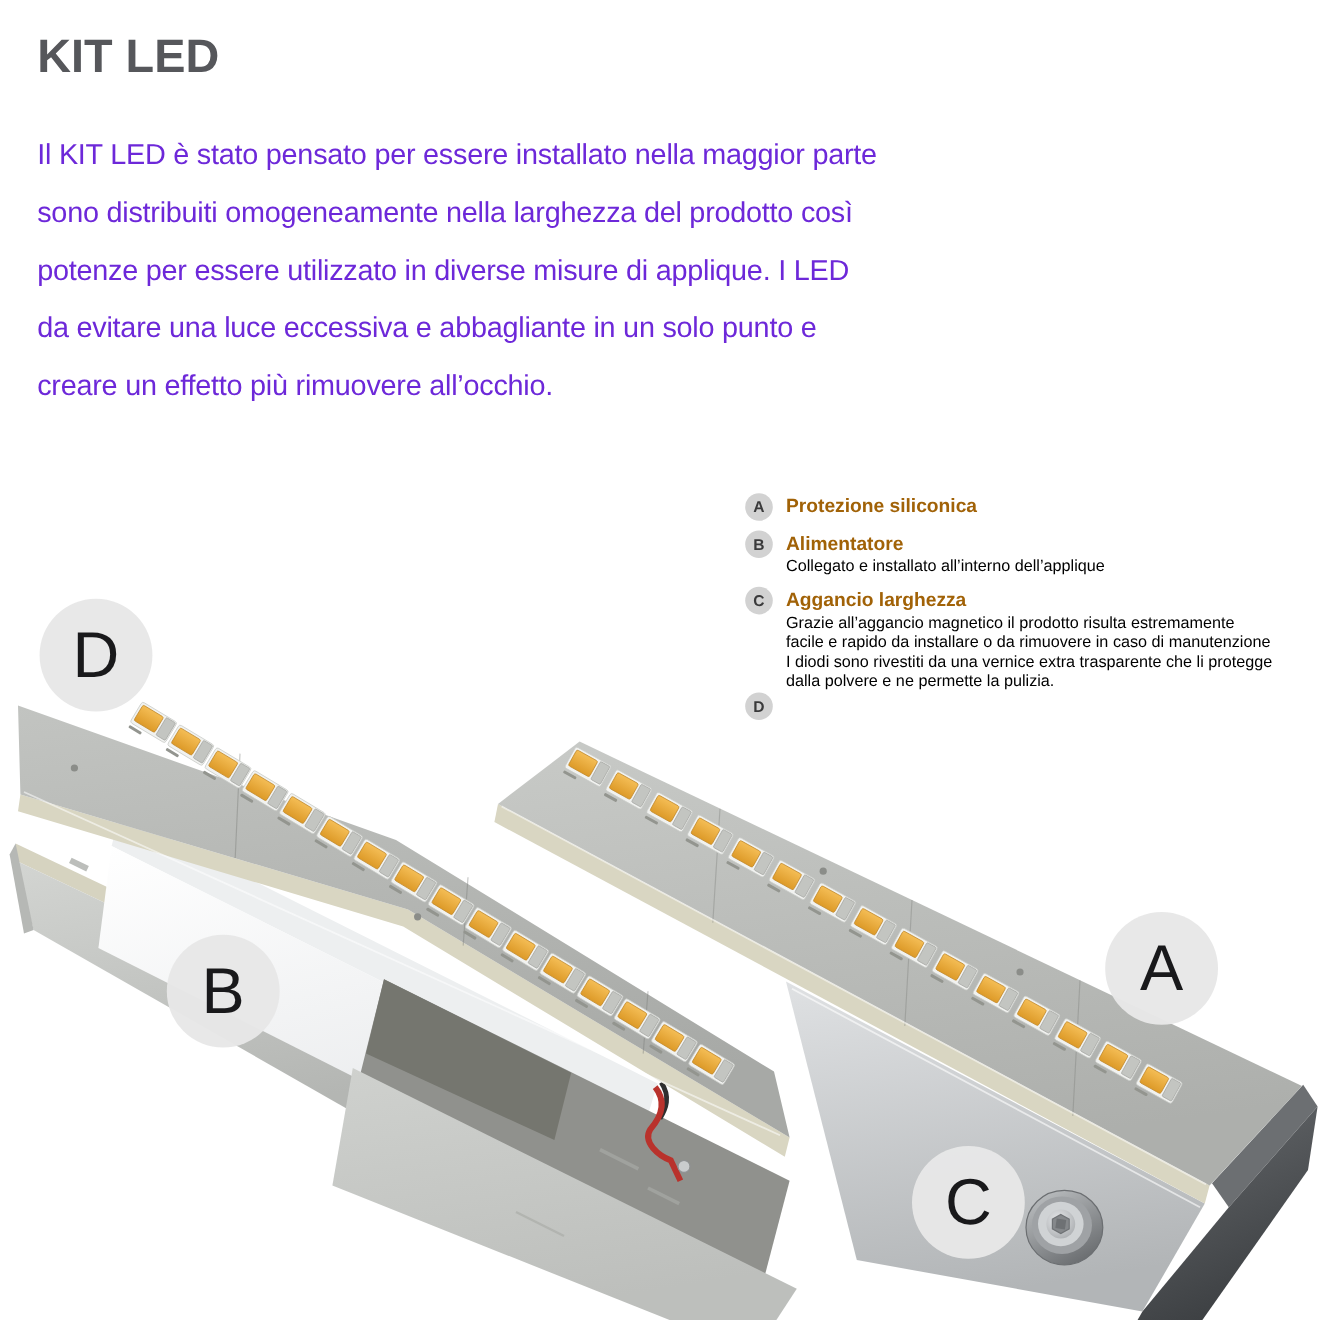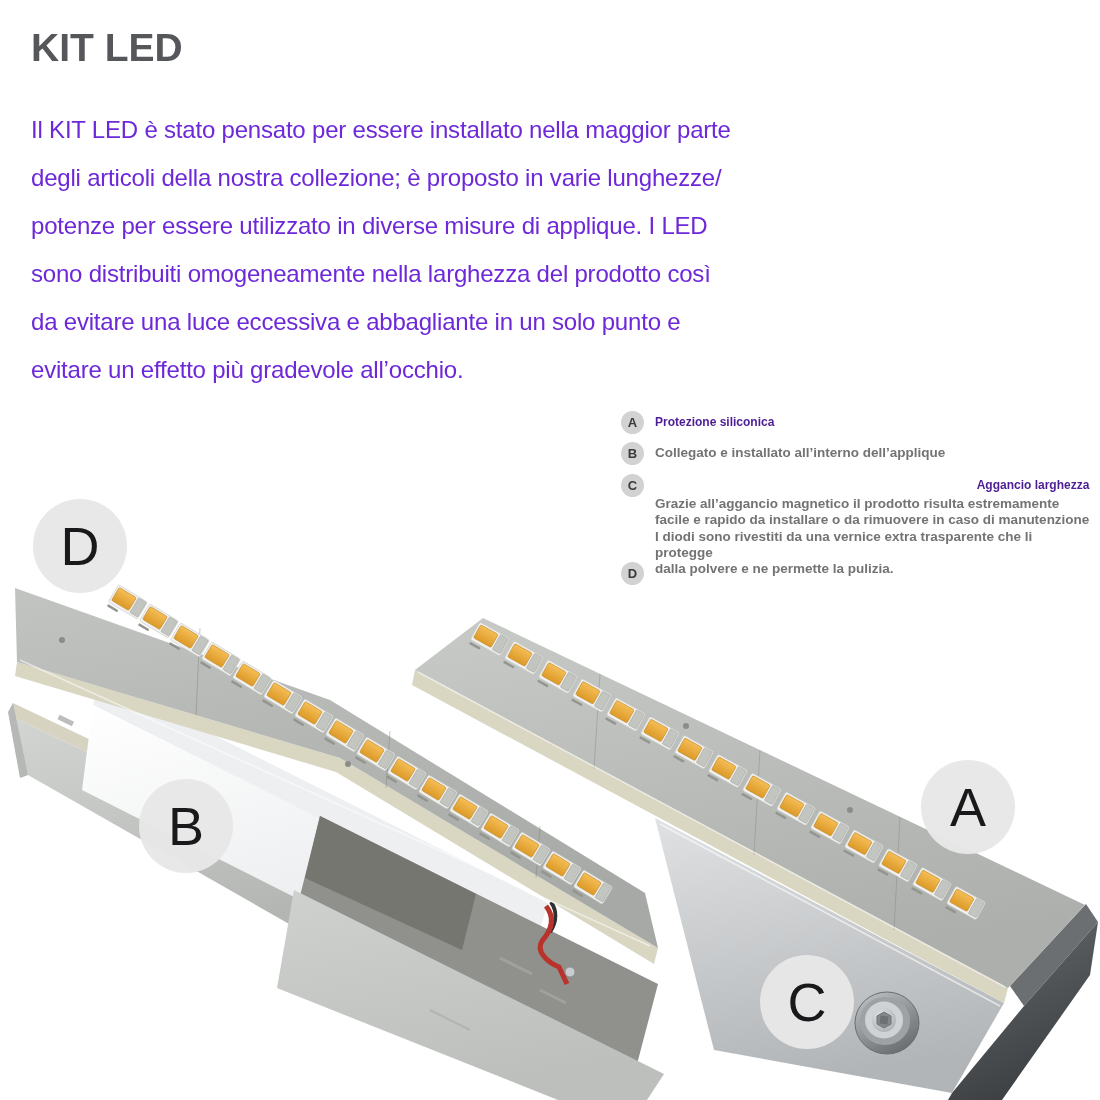--- a/index.html
+++ b/index.html
@@ -21,23 +21,23 @@
   .legend-row{display:flex;align-items:flex-start;}
   .legend-row.mb-a{margin-bottom:10px;}
   .legend-row.mb-b{margin-bottom:11px;}
   .legend-row.mb-c{margin-bottom:13px;}
   .legend-badge{
     flex:0 0 23px;width:23px;height:23px;border-radius:50%;
     background:#d2d2d2;color:#3a3a3b;font-size:13px;font-weight:600;
     display:flex;align-items:center;justify-content:center;margin-right:11px;margin-top:-2px;
   }
   .legend-row.badge-low .legend-badge{margin-top:15px;}
-  .legend-title{font-size:12px;font-weight:700;color:#4c1d95;line-height:19px;text-align:right;}
+  .legend-title{font-size:16px;font-weight:700;color:#a16207;line-height:19px;}
   .legend-desc{
-    font-size:13.5px;font-weight:700;color:#737373;line-height:16px;margin-top:1px;
+    font-size:13.5px;font-weight:400;color:#000000;line-height:16px;margin-top:1px;
     white-space:pre-line;
   }
   .legend-row.badge-low .legend-text{margin-top:-19px;}
   .legend-row.badge-low{margin-top:19px;}
   
   .photo-svg{position:absolute;left:0;top:0;z-index:1;}
   .magnet-svg{position:absolute;left:840px;top:975px;z-index:3;}
   .callout{
     position:absolute;width:94px;height:94px;border-radius:50%;
     background:rgba(231,231,231,0.97);
@@ -51,37 +51,37 @@
 </style>
 </head>
 <body>
 
 <div class="page">
 
   <div class="page-title">KIT LED</div>
 
   <div class="intro">
     <div class="intro-line">Il KIT LED è stato pensato per essere installato nella maggior parte</div>
-    <div class="intro-line">degli articoli della nostra collezione; è proposto in varie lunghezze/</div>
+    <div class="intro-line">sono distribuiti omogeneamente nella larghezza del prodotto così</div>
     <div class="intro-line">potenze per essere utilizzato in diverse misure di applique. I LED</div>
-    <div class="intro-line">sono distribuiti omogeneamente nella larghezza del prodotto così</div>
     <div class="intro-line">da evitare una luce eccessiva e abbagliante in un solo punto e</div>
-    <div class="intro-line">evitare un effetto più gradevole all’occhio.</div>
+    <div class="intro-line">creare un effetto più rimuovere all’occhio.</div>
   </div>
 
   <div class="legend">
     <div class="legend-row mb-a">
       <div class="legend-badge">A</div>
       <div class="legend-text">
         <div class="legend-title">Protezione siliconica</div>
       </div>
     </div>
     <div class="legend-row mb-b">
       <div class="legend-badge">B</div>
       <div class="legend-text">
+        <div class="legend-title">Alimentatore</div>
         <div class="legend-desc">Collegato e installato all’interno dell’applique</div>
       </div>
     </div>
     <div class="legend-row mb-c">
       <div class="legend-badge">C</div>
       <div class="legend-text">
         <div class="legend-title">Aggancio larghezza</div>
         <div class="legend-desc">Grazie all’aggancio magnetico il prodotto risulta estremamente
 facile e rapido da installare o da rimuovere in caso di manutenzione</div>
       </div>

